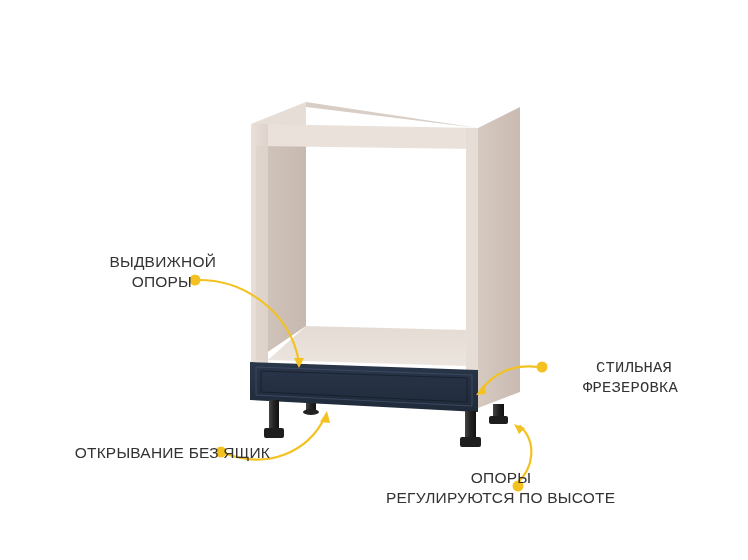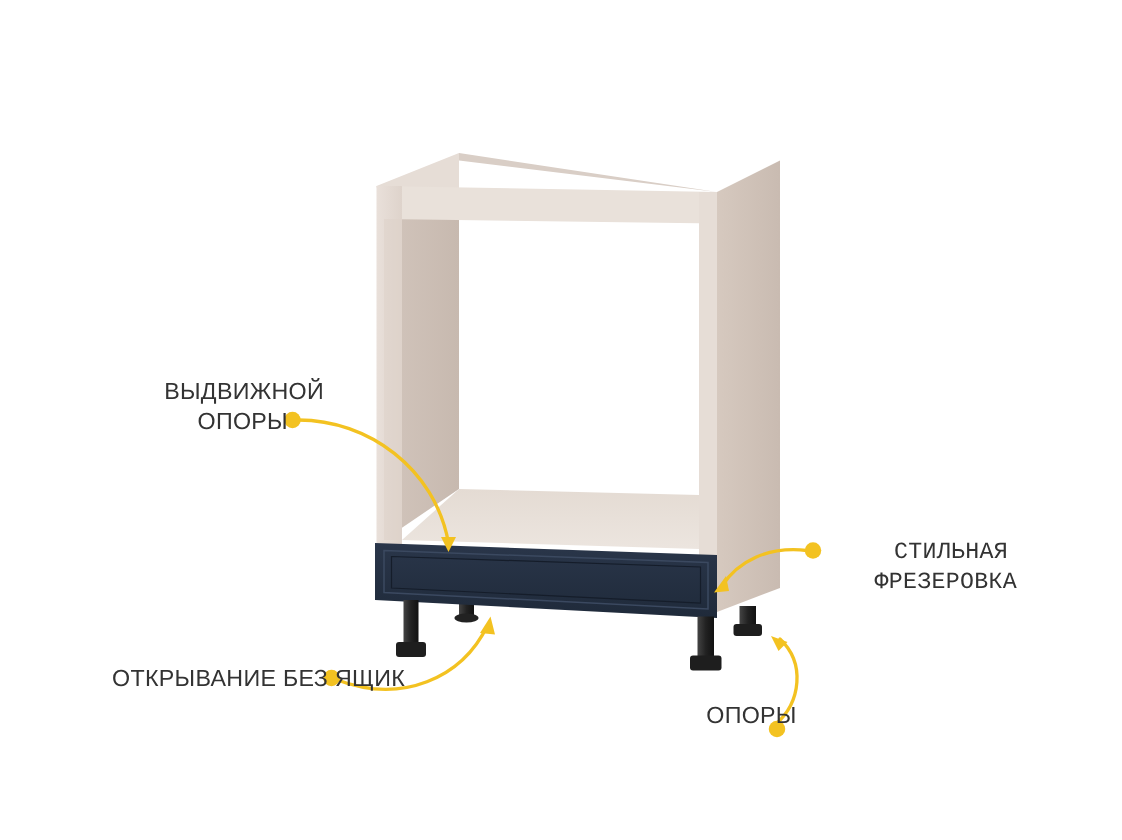--- a/index.html
+++ b/index.html
@@ -124,13 +124,14 @@
   <span class="line" style="padding-left:13px">СТИЛЬНАЯ</span>
   <span class="line">ФРЕЗЕРОВКА</span>
 </div>
 
 <div id="lbl-open" class="label right-align">
   <span class="line">ОТКРЫВАНИЕ БЕЗ ЯЩИК</span>
 </div>
 
 <div id="lbl-legs" class="label center-align">
   <span class="line" style="padding-left:16px">ОПОРЫ</span>
+  <span class="line">РЕГУЛИРУЮТСЯ ПО ВЫСОТЕ</span>
 </div>
 
 </body></html>

